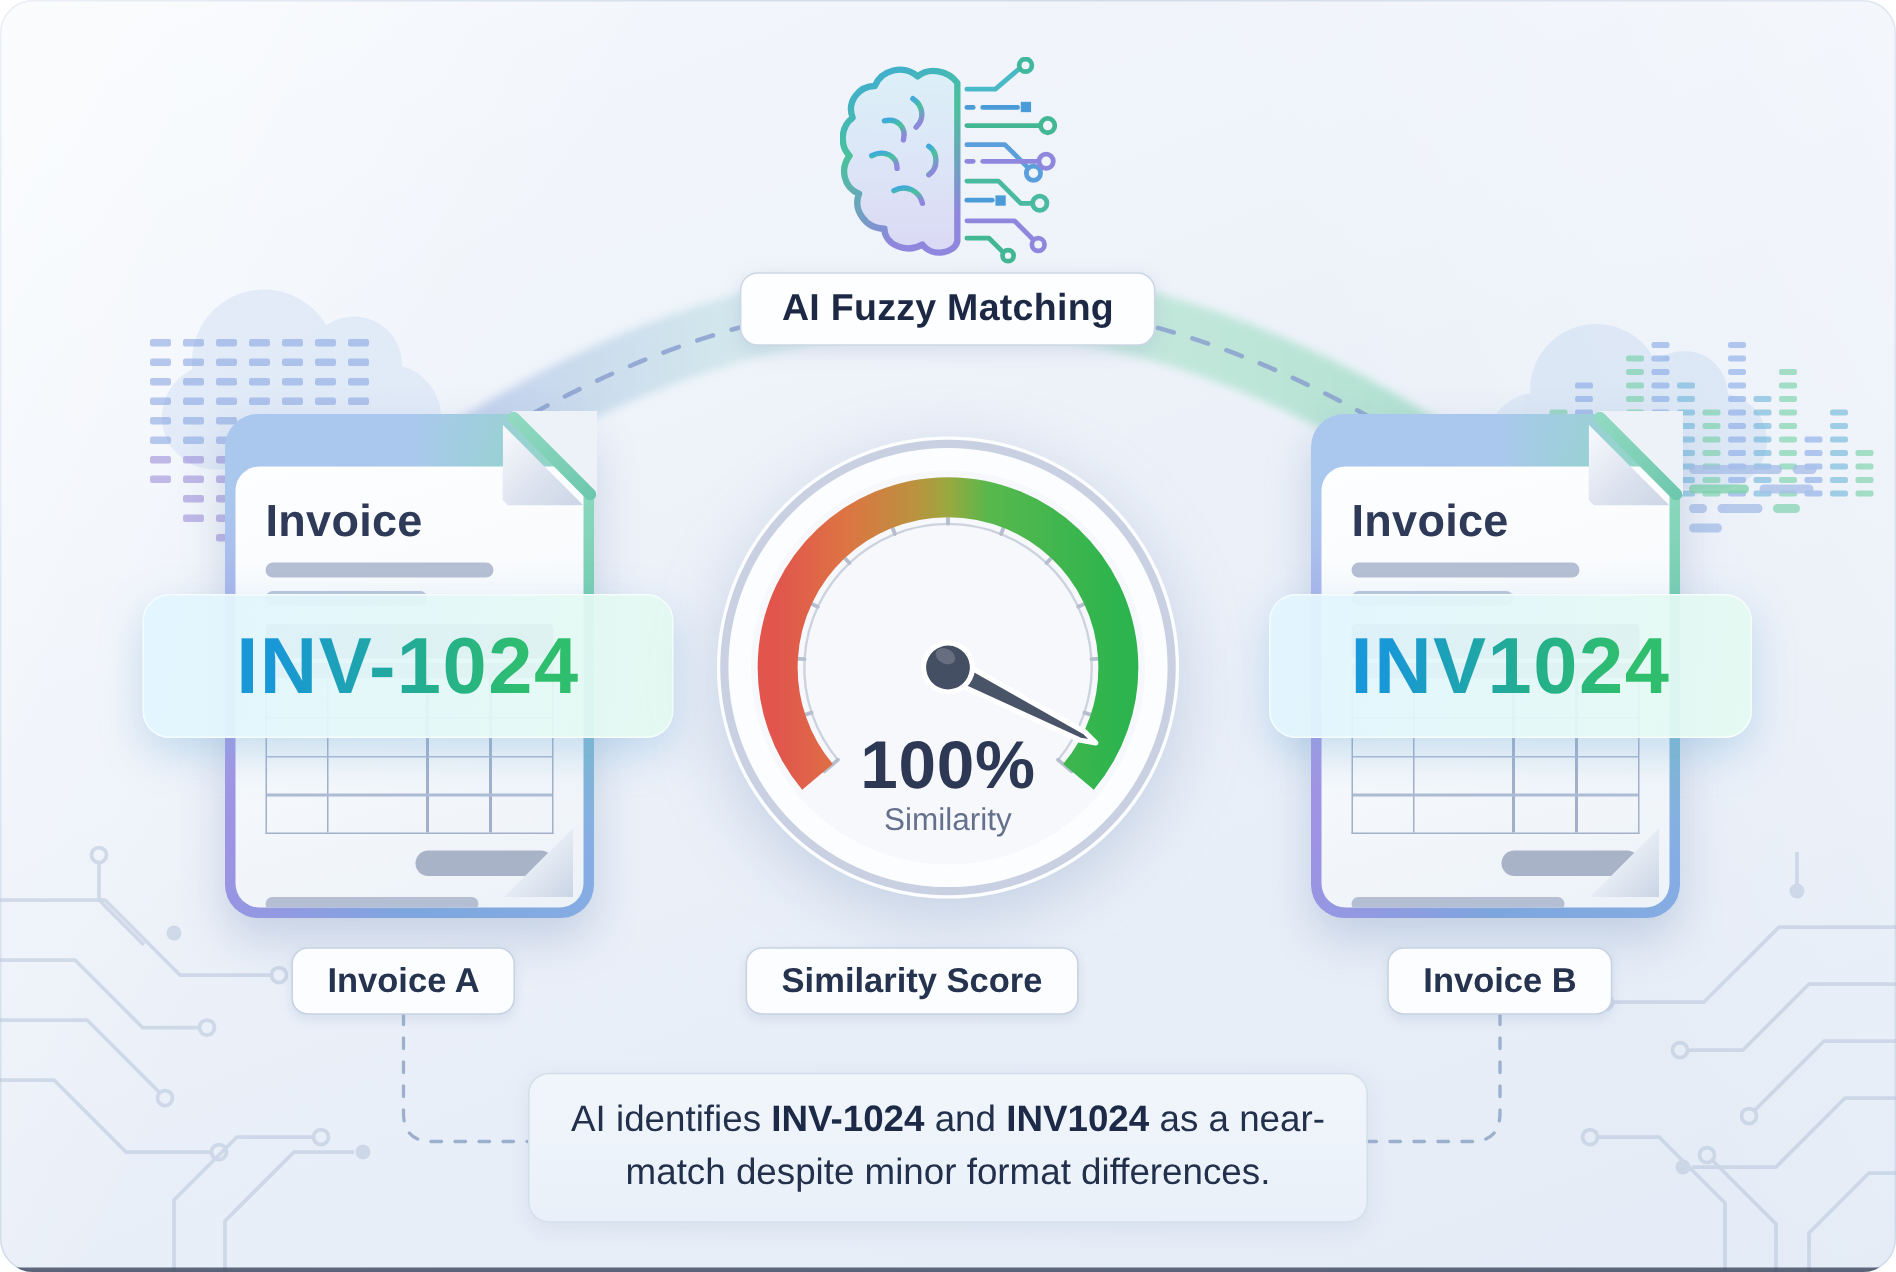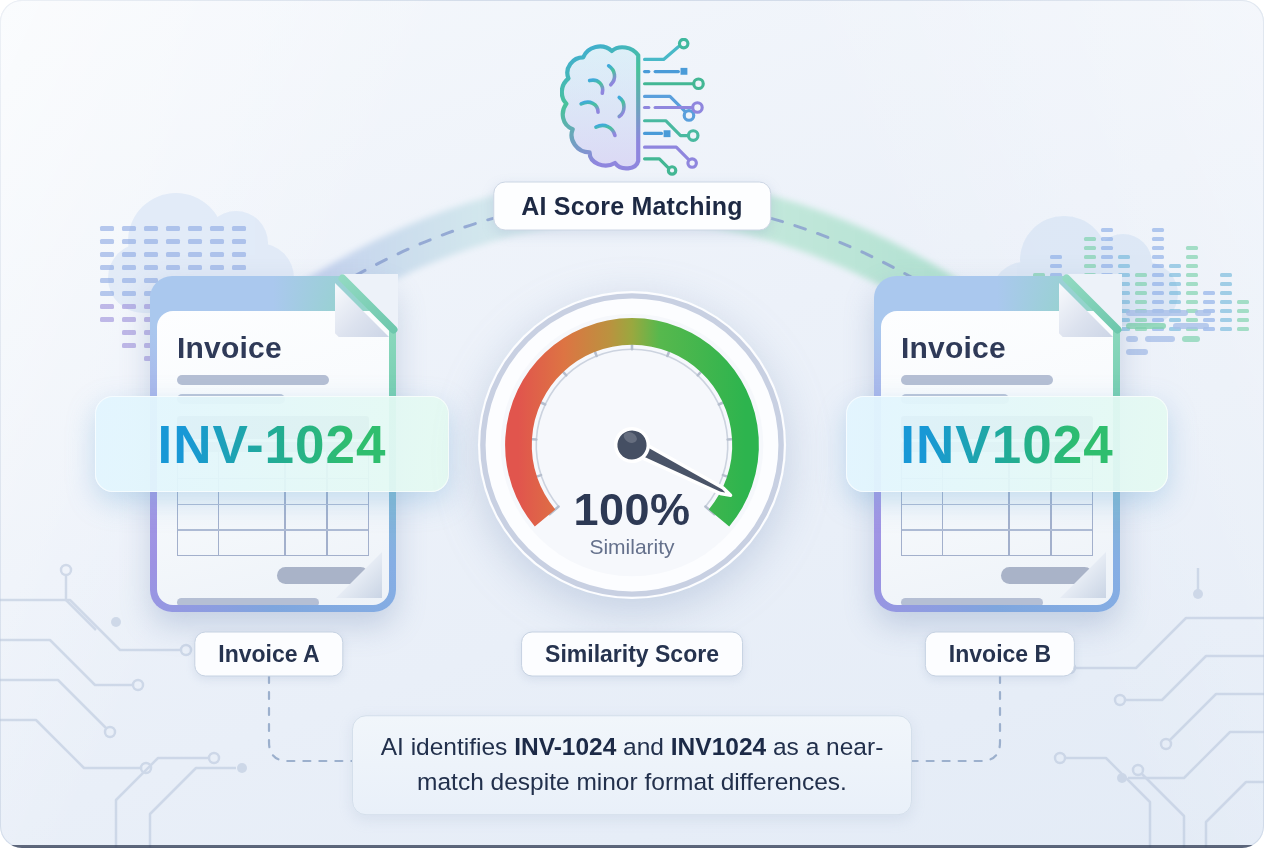--- a/index.html
+++ b/index.html
@@ -408,21 +408,21 @@
         <circle cx="126" cy="92" r="4.5" stroke="#49b9a0"></circle>
       <path d="M80 90 H96" stroke="#4a9bd8"></path>
         <rect x="98" y="87" width="6.5" height="6.5" fill="#4a9bd8" stroke="none"></rect>
       <path d="M80 103 H110 L121 114" stroke="#8f86de"></path>
         <circle cx="125" cy="118" r="4" stroke="#8f86de"></circle>
       <path d="M80 114 H94 L102 122" stroke="#43b794"></path>
         <circle cx="106" cy="125" r="3.5" stroke="#43b794"></circle>
     </g>
   </svg>
 
-  <div class="ai-chip">AI Score Matching</div>
+  <div class="ai-chip">AI Fuzzy Matching</div>
 
   <div class="invoice-card" style="left:150px;top:276px;">
     <div class="card-frame"></div>
     <div class="card-inner">
       <div class="doc-title">Invoice</div>
       <div class="line l1"></div>
       <div class="line l2"></div>
       <div class="thead"></div>
       <div class="tsub"></div>
       <div class="grid">
@@ -511,19 +511,19 @@
         <polygon points="0,-7.5 102,-3.2 112,0 102,3.2 0,7.5" fill="#4a5468" stroke="#ffffff" stroke-width="3.5" stroke-linejoin="round" transform="translate(160,160)"></polygon>
         <circle cx="160" cy="160" r="16.5" fill="#454f63" stroke="#ffffff" stroke-width="3.5"></circle>
         <ellipse cx="155" cy="154" rx="7" ry="5" fill="rgba(255,255,255,.18)"></ellipse>
       </g>
     </svg>
     <div class="gauge-value">100%</div>
     <div class="gauge-unit">Similarity</div>
   </div>
 
   <div class="chip" style="left:269px;top:654px;">Invoice A</div>
-  <div class="chip" style="left:632px;top:654px;">Similarity Score</div>
+  <div class="chip" style="left:608px;top:654px;">Similarity Score</div>
   <div class="chip" style="left:1000px;top:654px;">Invoice B</div>
 
   <div class="summary">
     <span>AI identifies </span><strong>INV-1024</strong><span> and </span><strong>INV1024</strong><span> as a near-match despite minor format differences.</span>
   </div>
 </div>
 
 </body></html>

